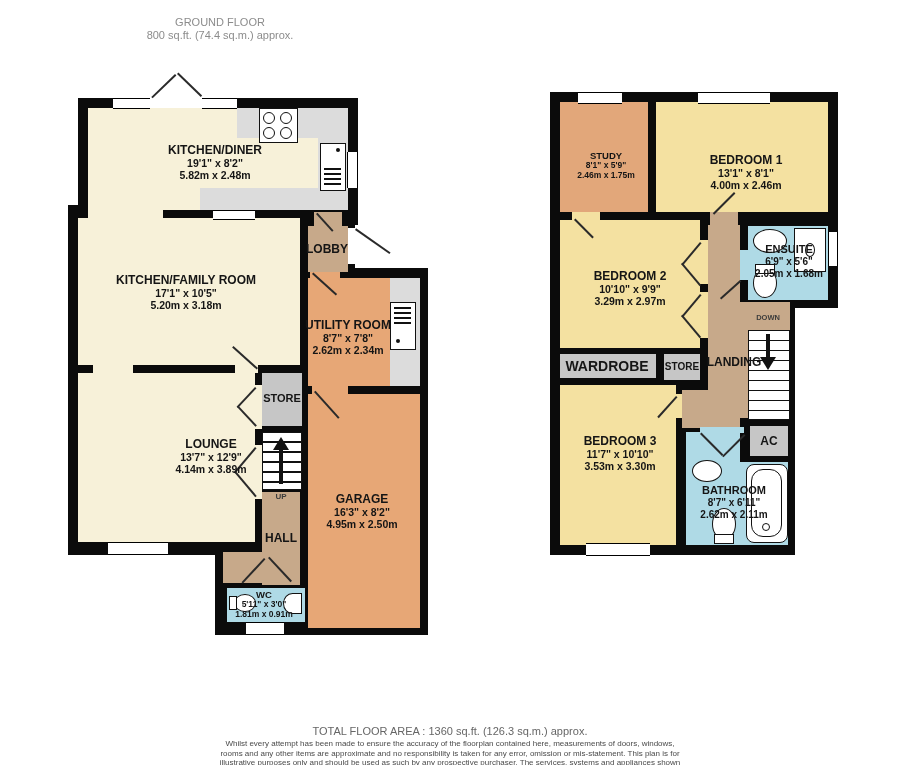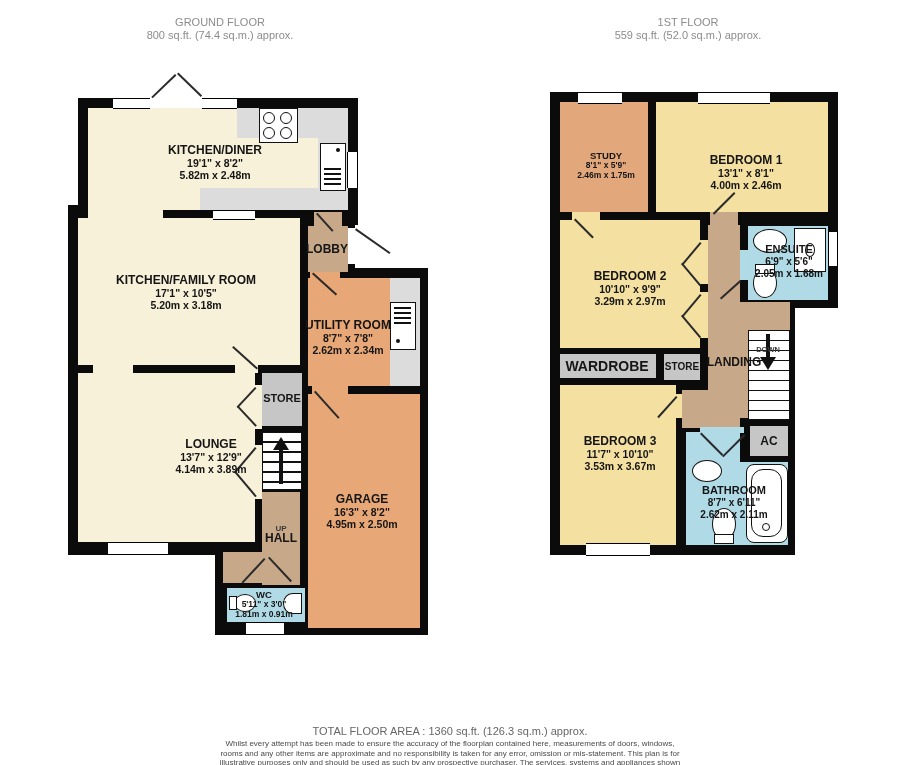--- a/index.html
+++ b/index.html
@@ -10,42 +10,38 @@
   .room{position:absolute;}
   .cream{background:#F7F1D9;} .yellow{background:#F4E1A1;} .orange{background:#E7A776;}
   .sorange{background:#E2A77A;} .tan{background:#C7A98A;} .blue{background:#AFDAE6;}
   .gray{background:#C6C6C6;} .counter{background:#DCDCDC;}
   .title{position:absolute;text-align:center;color:#8C8C8C;font-size:11px;line-height:13px;transform:translateX(-50%);white-space:nowrap;}
   .lbl{position:absolute;transform:translate(-50%,-50%);text-align:center;color:#151515;font-weight:bold;white-space:nowrap;z-index:30;}
   .lbl .n{font-size:12px;line-height:13px;}
   .lbl .d{font-size:10.5px;line-height:12px;}
   .lbl.sm .n{font-size:9.5px;line-height:10px;}
   .lbl.sm .d{font-size:8.5px;line-height:9.5px;}
-  .lbl.tiny{font-size:8px;color:#3c3c3c;font-weight:bold;margin-top:32px;}
+  .lbl.tiny{font-size:8px;color:#3c3c3c;font-weight:bold;}
   .win{position:absolute;background:#fff;border-top:1.5px solid #000;border-bottom:1.5px solid #000;z-index:20;}
   .winv{position:absolute;background:#fff;border-left:1.5px solid #000;border-right:1.5px solid #000;z-index:20;}
   .gap{position:absolute;z-index:20;}
   .dline{position:absolute;width:1.6px;background:#2a2a2a;transform-origin:0 0;z-index:25;}
   .stairs{position:absolute;background:repeating-linear-gradient(#ffffff 0 8.5px,#111 8.5px 10px);border:1.5px solid #111;z-index:15;}
   .fix{position:absolute;background:#fff;border:1.3px solid #111;z-index:22;}
   .burner{position:absolute;width:10px;height:10px;border:1.2px solid #111;border-radius:50%;background:#fff;}
   .footer{position:absolute;left:450px;text-align:center;transform:translateX(-50%);color:#5a5a5a;margin-top:20px;}
 </style>
 </head>
 <body>
 
 <div id="canvas">
 
   <div class="title" style="left:220px;top:16px;">
     <div>GROUND FLOOR</div>
     <div>800 sq.ft. (74.4 sq.m.) approx.</div>
-  </div>
-  <div class="title" style="left:688px;top:16px;">
-    <div>1ST FLOOR</div>
-    <div>559 sq.ft. (52.0 sq.m.) approx.</div>
   </div>
 
   <div class="wall" style="left:78px;top:98px;width:280px;height:127px;"></div>
   <div class="wall" style="left:68px;top:205px;width:247px;height:350px;"></div>
   <div class="wall" style="left:300px;top:218px;width:55px;height:62px;"></div>
   <div class="wall" style="left:300px;top:268px;width:128px;height:367px;"></div>
   <div class="wall" style="left:215px;top:540px;width:100px;height:95px;"></div>
 
   <div class="room cream" style="left:88px;top:108px;width:260px;height:102px;"></div>
   <div class="room counter" style="left:237px;top:108px;width:111px;height:30px;"></div>
@@ -250,21 +246,21 @@
   </div>
   <div class="lbl" style="left:734px;top:362px;">
     <div class="n">LANDING</div>
   </div>
   <div class="lbl tiny" style="left:768px;top:317px;font-size:7.5px;">
     <div>DOWN</div>
   </div>
   <div class="lbl" style="left:620px;top:453px;">
     <div class="n">BEDROOM 3</div>
     <div class="d">11'7" x 10'10"</div>
-    <div class="d">3.53m x 3.67m</div>
+    <div class="d">3.53m x 3.30m</div>
   </div>
   <div class="lbl" style="left:734px;top:502px;">
     <div class="n" style="font-size:11px;">BATHROOM</div>
     <div class="d" style="font-size:10px;">8'7" x 6'11"</div>
     <div class="d" style="font-size:10px;">2.62m x 2.11m</div>
   </div>
   <div class="lbl" style="left:769px;top:441px;">
     <div class="n">AC</div>
   </div>
 

